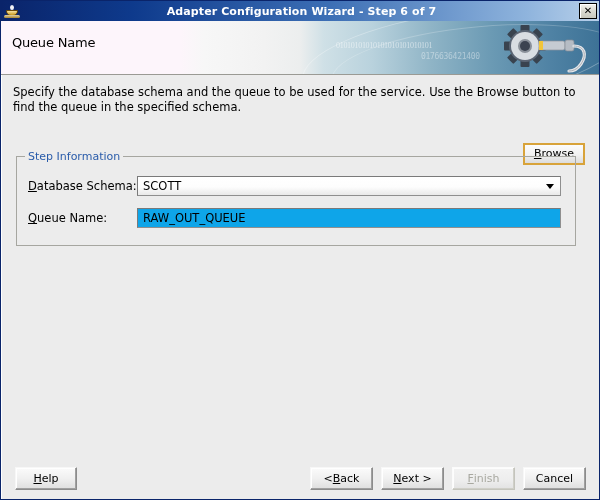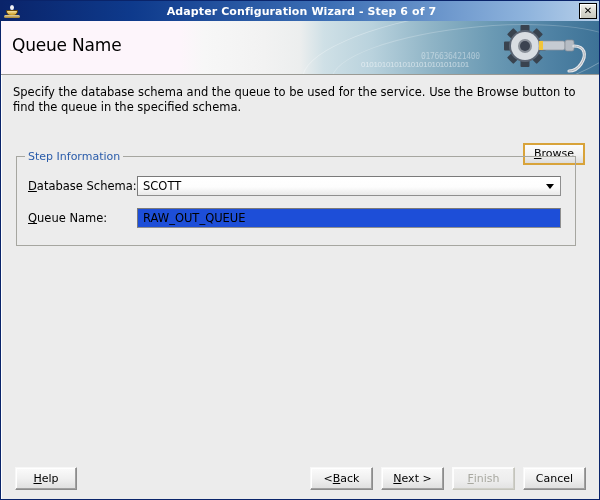--- a/index.html
+++ b/index.html
@@ -112,35 +112,34 @@
       #b9d2dd 62%,
       #8fb4c6 72%,
       #6b9ab4 82%,
       #4f82a4 92%,
       #3d7296 100%);
   }
   .banner-title {
     position: absolute;
     left: 11px;
     top: 14px;
-    font-size: 17px;
+    font-size: 13px;
     color: #000000;
     font-family: "DejaVu Sans", "Liberation Sans", sans-serif;
     letter-spacing: -0.2px;
   }
   .banner-binary {
     position: absolute;
-    left: 360px;
+    left: 335px;
     top: 20px;
     font-size: 8px;
     color: rgba(255,255,255,0.55);
-    font-family: Liberation Sans, sans-serif;
+    font-family: Liberation Serif, serif;
     letter-spacing: -0.3px;
     white-space: nowrap;
-    margin-top: 19px;
   }
   .banner-binary2 {
     position: absolute;
     left: 420px;
     top: 31px;
     font-size: 8px;
     color: rgba(255,255,255,0.40);
     font-family: "DejaVu Sans Mono", "Liberation Mono", monospace;
     letter-spacing: -0.3px;
     white-space: nowrap;
@@ -300,21 +299,21 @@
   .combo-arrow .tri {
     width: 0; height: 0;
     border-left: 4px solid transparent;
     border-right: 4px solid transparent;
     border-top: 5px solid #000000;
   }
 
   .textfield {
     width: 424px;
     height: 20px;
-    background: #1d4ed8;
+    background: #0ea5e9;
     border: 1px solid #8f8f8f;
     border-top-color: #7a7a7a;
     border-left-color: #7a7a7a;
     box-sizing: border-box;
     display: flex;
     align-items: center;
     font-size: 11.5px;
     color: #000000;
     padding-left: 5px;
     font-family: "DejaVu Sans", "Liberation Sans", sans-serif;

